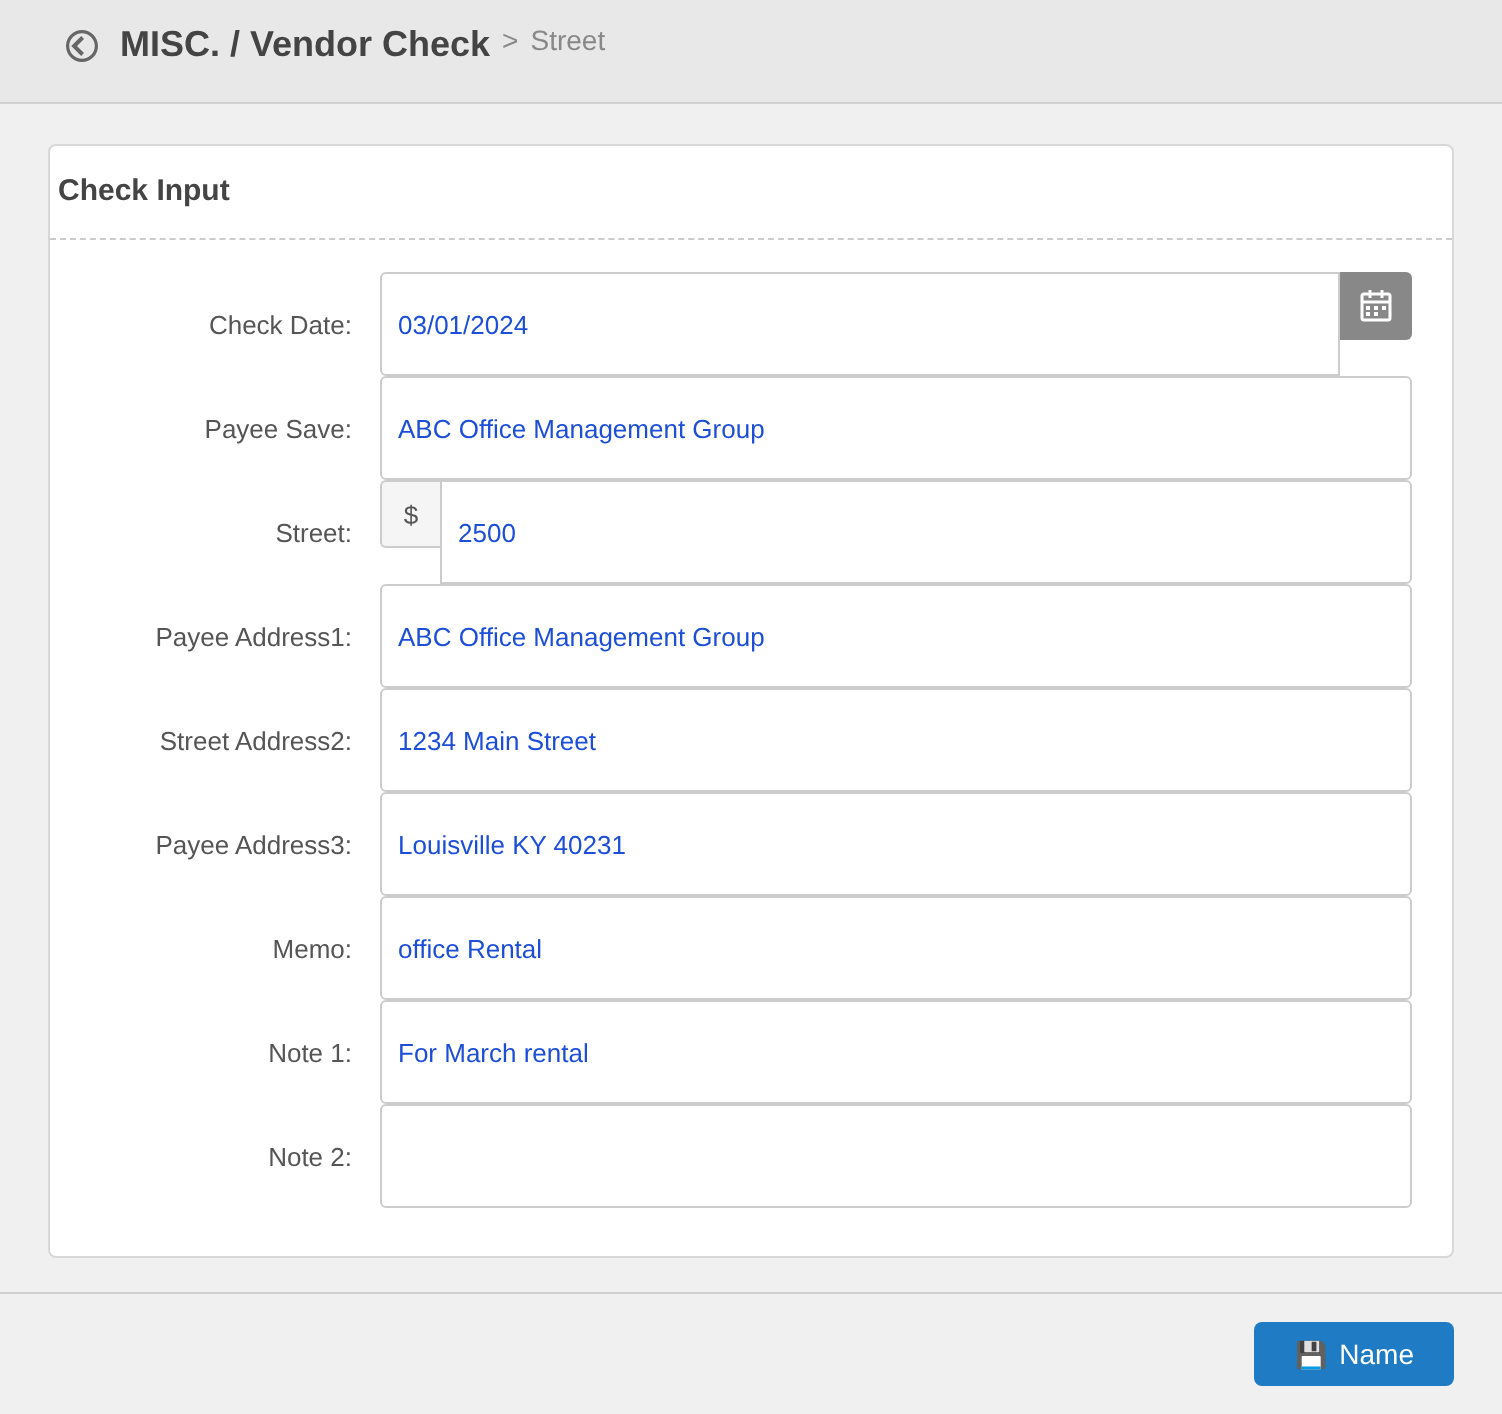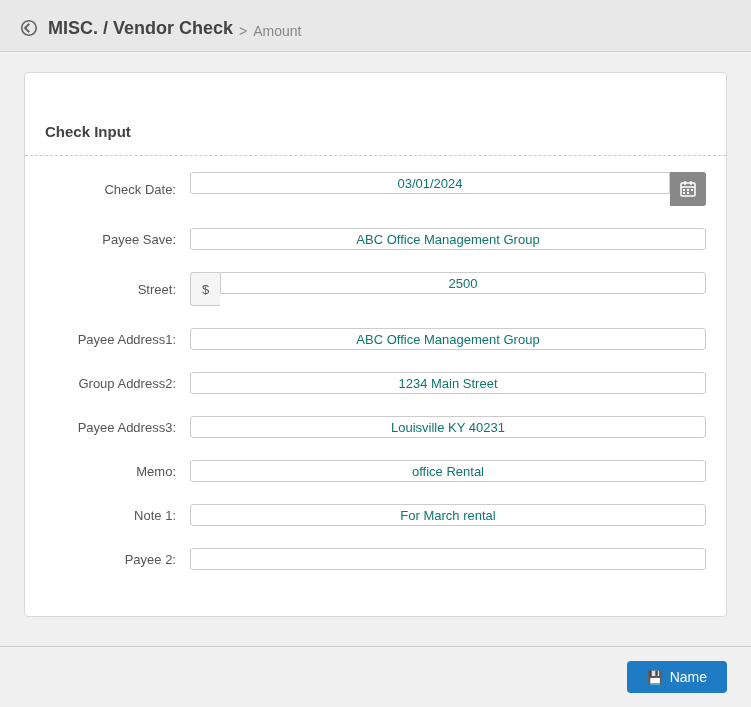--- a/index.html
+++ b/index.html
@@ -20,23 +20,23 @@
       width: 751px;
       height: 707px;
       background: #f0f0f0;
       display: flex;
       flex-direction: column;
     }
 
     
     .header {
       background: #e8e8e8;
-      padding: 12px 18px;
-      display: flex;
-      align-items: flex-end;
+      padding: 12px 30px;
+      display: flex;
+      align-items: flex-start;
       border-bottom: 1px solid #d0d0d0;
       height: 52px;
     }
 
     .header-back-icon {
       width: 22px;
       height: 22px;
       margin-right: 8px;
       color: #666;
       font-size: 18px;
@@ -69,66 +69,64 @@
       overflow: auto;
     }
 
     .card {
       background: #ffffff;
       border: 1px solid #d8d8d8;
       border-radius: 4px;
     }
 
     .card-header {
-      padding: 14px 20px;
+      padding: 14px 4px;
       border-bottom: 1px dashed #ccc;
-      margin-top: 36px;
     }
 
     .card-title {
       font-size: 15px;
       font-weight: bold;
       color: #444;
     }
 
     .card-body {
       padding: 16px 20px 24px;
     }
 
     
     .form-row {
       display: flex;
       align-items: center;
-      margin-bottom: 22px;
+      margin-bottom: 0;
     }
 
     .form-label {
       width: 145px;
       text-align: right;
       padding-right: 14px;
       font-size: 13px;
       color: #555;
       flex-shrink: 0;
     }
 
     .form-control-wrap {
       flex: 1;
     }
 
     .form-control {
       width: 100%;
-      height: 22px;
+      height: 52px;
       border: 1px solid #ccc;
       border-radius: 3px;
       padding: 0 8px;
       font-size: 13px;
-      color: #0f766e;
+      color: #1d4ed8;
       background: #fff;
       outline: none;
-      text-align: center;
     }
 
     
     .date-input-group {
       display: flex;
       width: 100%;
     }
 
     .date-input-group .form-control {
       border-radius: 3px 0 0 3px;
@@ -213,21 +211,21 @@
 
   <div class="header">
     <div class="header-back-icon">
       <svg width="20" height="20" viewBox="0 0 20 20" fill="#666">
         <path d="M15 10H7.5l3.5-3.5L9.6 5l-5 5 5 5 1.4-1.5L7.5 10H15v-0z"></path>
         <path d="M10 2C5.6 2 2 5.6 2 10s3.6 8 8 8 8-3.6 8-8-3.6-8-8-8zm0 14.4c-3.5 0-6.4-2.9-6.4-6.4S6.5 3.6 10 3.6s6.4 2.9 6.4 6.4-2.9 6.4-6.4 6.4z"></path>
       </svg>
     </div>
     <span class="header-title">MISC. / Vendor Check</span>
     <span class="header-separator">&gt;</span>
-    <span class="header-subtitle">Amount</span>
+    <span class="header-subtitle">Street</span>
   </div>
 
   <div class="main-content">
     <div class="card">
       <div class="card-header">
         <span class="card-title">Check Input</span>
       </div>
       <div class="card-body">
 
         <div class="form-row">
@@ -270,21 +268,21 @@
         </div>
 
         <div class="form-row">
           <label class="form-label">Payee Address1:</label>
           <div class="form-control-wrap">
             <input type="text" class="form-control" value="ABC Office Management Group" style="">
           </div>
         </div>
 
         <div class="form-row">
-          <label class="form-label">Group Address2:</label>
+          <label class="form-label">Street Address2:</label>
           <div class="form-control-wrap">
             <input type="text" class="form-control" value="1234 Main Street" style="">
           </div>
         </div>
 
         <div class="form-row">
           <label class="form-label">Payee Address3:</label>
           <div class="form-control-wrap">
             <input type="text" class="form-control" value="Louisville KY 40231" style="">
           </div>
@@ -299,21 +297,21 @@
 
 
         <div class="form-row">
           <label class="form-label">Note 1:</label>
           <div class="form-control-wrap">
             <input type="text" class="form-control" value="For March rental" style="">
           </div>
         </div>
 
         <div class="form-row">
-          <label class="form-label">Payee 2:</label>
+          <label class="form-label">Note 2:</label>
           <div class="form-control-wrap">
             <input type="text" class="form-control" value="" style="">
           </div>
         </div>
 
       </div>
     </div>
   </div>
 
   <div class="footer">

